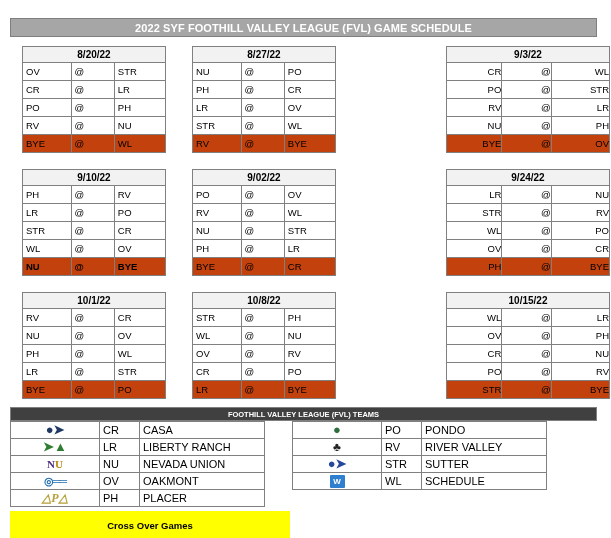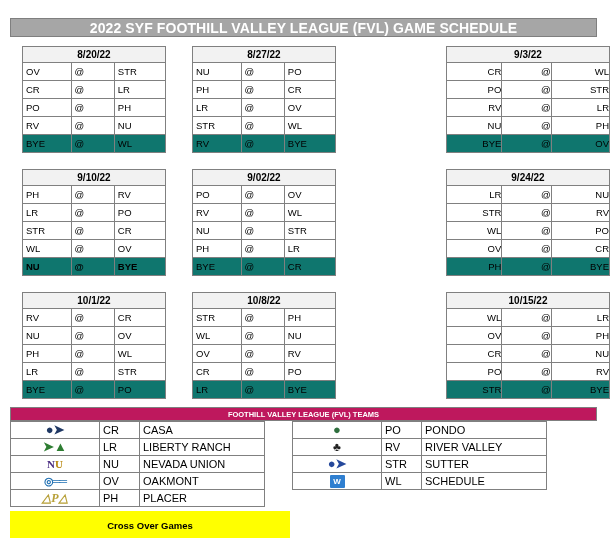--- a/index.html
+++ b/index.html
@@ -21,21 +21,21 @@
   .title-bar {
     position: absolute;
     left: 10px;
     top: 18px;
     width: 587px;
     height: 19px;
     background: #a6a6a6;
     border: 1px solid #7f7f7f;
     box-sizing: border-box;
     color: #ffffff;
-    font-size: 14px;
+    font-size: 11px;
     font-weight: bold;
     letter-spacing: 0.1px;
     display: flex;
     align-items: center;
     justify-content: center;
     text-align: center;
   }
 
   
   .sched-grid {
@@ -87,32 +87,32 @@
     padding: 0 0 0 3px;
     color: #000000;
     background: #ffffff;
     overflow: hidden;
     white-space: nowrap;
   }
   table.games td.c-away { width: 34%; }
   table.games td.c-at   { width: 30%; }
   table.games td.c-home { width: 36%; }
   table.games tr.crossover td {
-    background: #0f766e;
+    background: #c2410c;
   }
   table.games td.bold { font-weight: bold; }
 
   
   .teams-bar {
     position: absolute;
     left: 10px;
     top: 407px;
     width: 587px;
     height: 14px;
-    background: #be185d;
+    background: #404040;
     border: 1px solid #7f7f7f;
     box-sizing: border-box;
     color: #ffffff;
     font-size: 7.5px;
     font-weight: bold;
     display: flex;
     align-items: center;
     justify-content: center;
   }
   table.teams {

